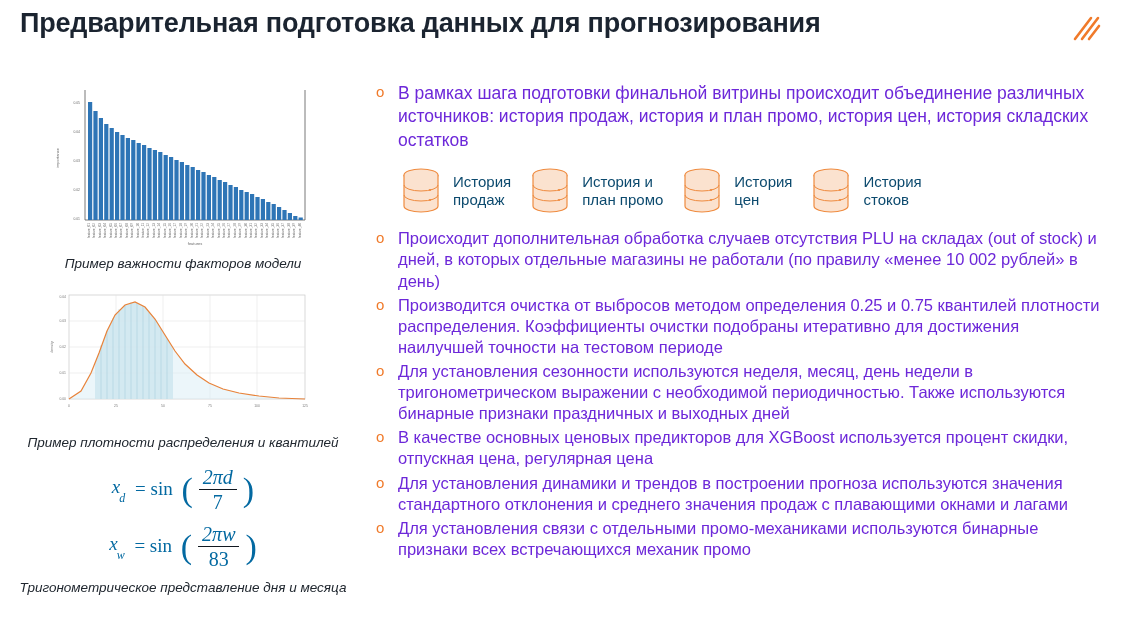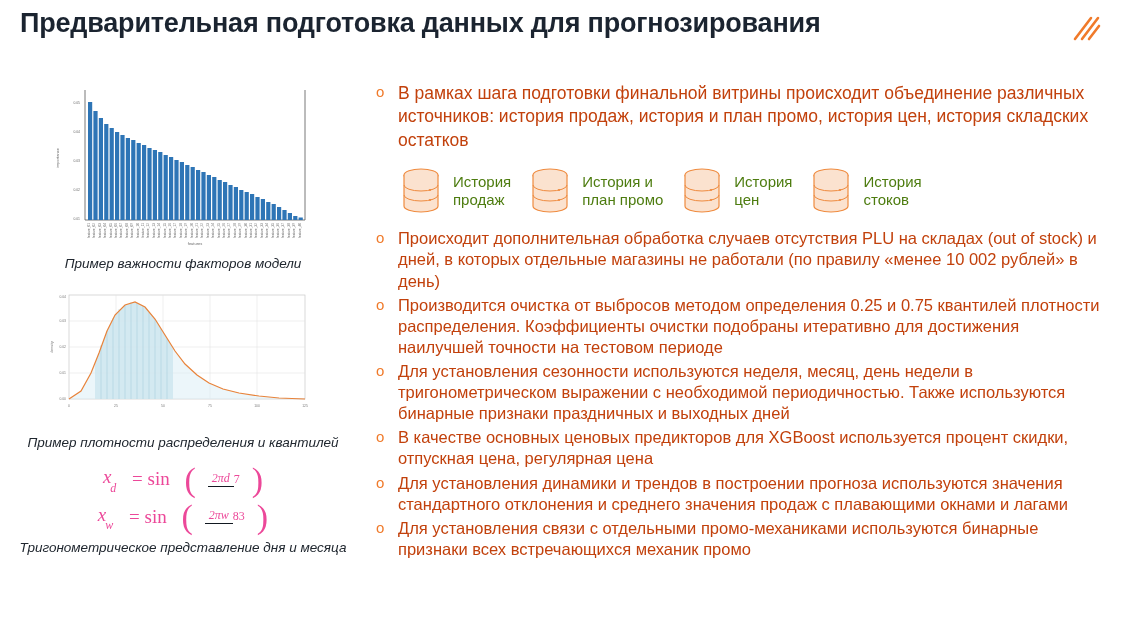--- a/index.html
+++ b/index.html
@@ -67,44 +67,45 @@
   .formula-box {
     width: 300px;
     margin: 14px auto 0 auto;
     text-align: center;
     font-family: "Liberation Serif", serif;
   }
   .formula-line {
     display: flex;
     align-items: center;
     justify-content: center;
-    gap: 10px;
+    gap: 4px;
     font-size: 19px;
     margin: 6px 0 10px 0;
-    color: #ec4899;
+    color: #0369a1;
   }
   .fx-var { font-style: italic; }
   .fx-sub {
     font-style: italic;
     font-size: 12px;
     vertical-align: sub;
     position: relative;
     top: 4px;
     left: -1px;
   }
   .paren {
     font-size: 34px;
     line-height: 0.8;
     font-weight: 300;
   }
   .frac {
     display: inline-flex;
+    flex-direction: column;
     align-items: center;
     justify-content: center;
-    font-size: 12px;
+    font-size: 20px;
     line-height: 1.1;
     padding: 0 2px;
   }
   .frac .num {
     padding: 0 4px 1px 4px;
     border-bottom: 1px solid #111820;
     font-style: italic;
   }
   .frac .den {
     padding-top: 1px;
@@ -116,21 +117,21 @@
     left: 368px;
     top: 82px;
     width: 740px;
   }
   .bullet {
     position: relative;
     padding-left: 30px;
     margin-bottom: 3px;
     font-size: 16.5px;
     line-height: 1.28;
-    color: #c2410c;
+    color: #6d28d9;
   }
   .bullet.lead {
     font-size: 17.5px;
     line-height: 1.34;
     margin-bottom: 6px;
   }
   .bullet::before {
     content: "o";
     position: absolute;
     left: 8px;
@@ -148,21 +149,21 @@
     gap: 16px;
   }
   .db-item {
     display: flex;
     align-items: center;
     gap: 9px;
   }
   .db-label {
     font-size: 15px;
     line-height: 1.25;
-    color: #4d7c0f;
+    color: #0c4a6e;
     white-space: pre-line;
   }
   .db-icon { width: 46px; height: 50px; flex: none; }
   .db-icon svg { display: block; }
 
   .bullet-list { margin-top: 6px; }
 </style>
 </head>
 <body>
 

